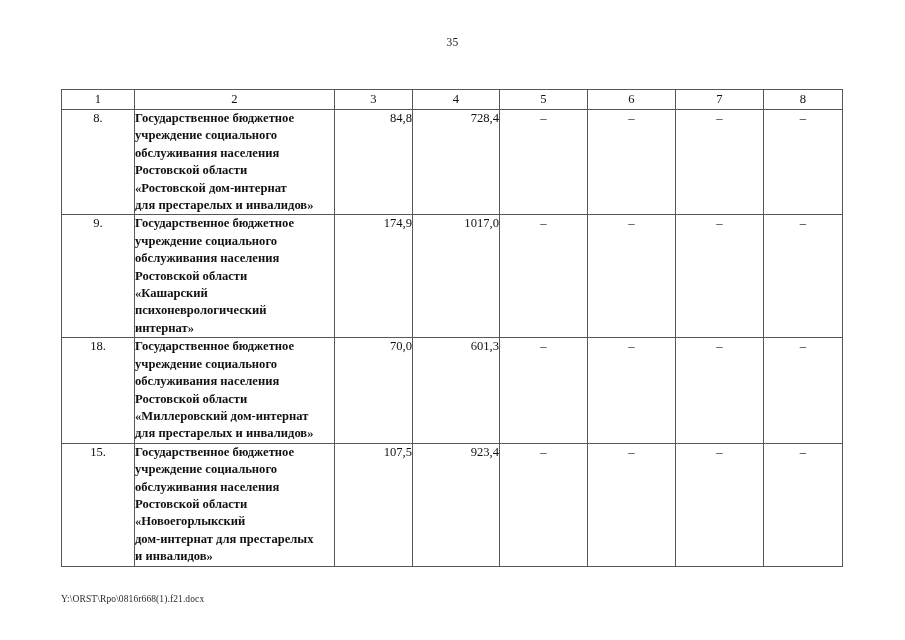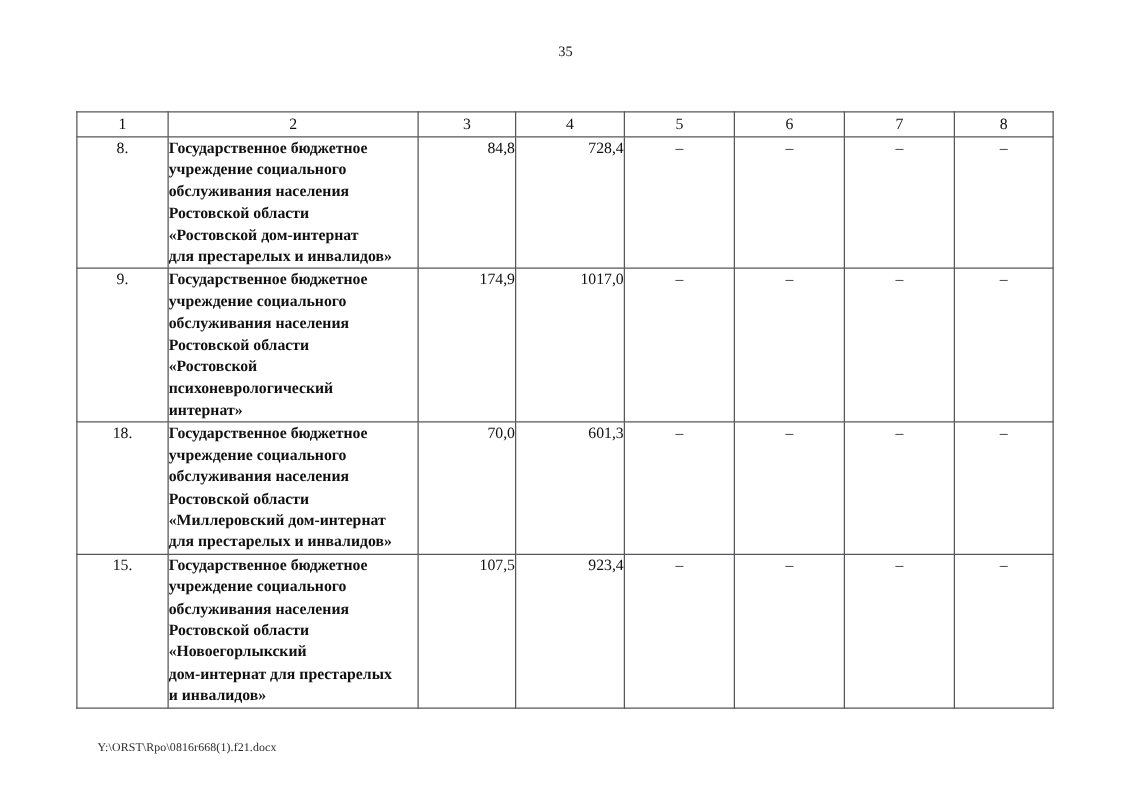--- a/index.html
+++ b/index.html
@@ -86,21 +86,21 @@
     text-align: center;
     padding-top: 3px;
   }
   .name-line {
     display: block;
     white-space: pre;
     font-weight: bold;
   }
   .footer-path {
     position: absolute;
-    left: 78px;
+    left: 61px;
     top: 593px;
     font-size: 9.5px;
     line-height: 12px;
     color: #2b2b2b;
     letter-spacing: 0.1px;
     white-space: pre;
   }
 </style>
 </head>
 <body>
@@ -151,21 +151,21 @@
           <td class="dash-cell">–</td>
         </tr>
 
         <tr>
           <td class="num-cell">9.</td>
           <td class="name-cell">
               <span class="name-line">Государственное бюджетное</span>
               <span class="name-line">учреждение социального</span>
               <span class="name-line">обслуживания населения</span>
               <span class="name-line">Ростовской области</span>
-              <span class="name-line">«Ростовской</span>
+              <span class="name-line">«Кашарский</span>
               <span class="name-line">психоневрологический</span>
               <span class="name-line">интернат»</span>
             </td>
           <td class="val-cell">174,9</td>
           <td class="val-cell">1017,0</td>
           <td class="dash-cell">–</td>
           <td class="dash-cell">–</td>
           <td class="dash-cell">–</td>
           <td class="dash-cell">–</td>
         </tr>

